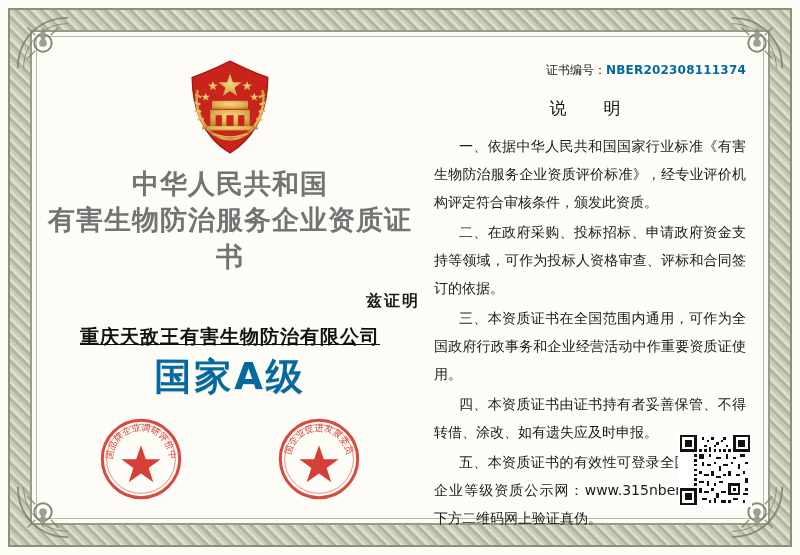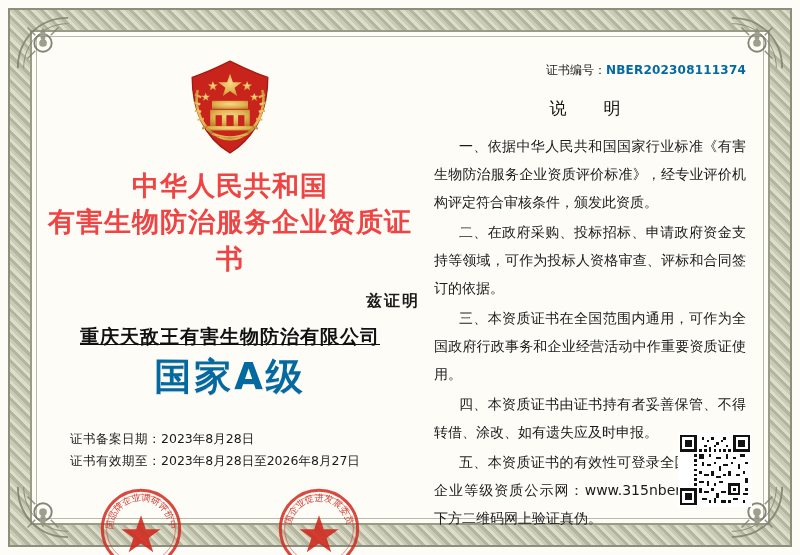--- a/index.html
+++ b/index.html
@@ -94,25 +94,25 @@
     position: relative;
   }
   .emblem svg { width: 100%; height: 100%; display:block; }
 
   
   .title-block {
     text-align: center;
     margin-top: 6px;
   }
   .title-line {
-    font-family: Liberation Sans, sans-serif;
+    font-family: Liberation Mono, monospace;
     font-weight: bold;
     font-size: 27px;
     letter-spacing: 1px;
-    color: #ef4444;
+    color: #737373;
     line-height: 1.35;
   }
   .zizhengming {
     text-align: right;
     font-size: 16px;
     color: #1a1a1a;
     margin-top: 14px;
     letter-spacing: 2px;
     font-weight: bold;
   }
@@ -300,28 +300,20 @@
 
       <div class="title-block">
         <div class="title-line">中华人民共和国</div>
         <div class="title-line">有害生物防治服务企业资质证书</div>
       </div>
 
       <div class="zizhengming">兹证明</div>
       <div class="company">重庆天敌王有害生物防治有限公司</div>
       <div class="grade">国家A级</div>
 
-      <div class="dates">
-        <div class="row">
-          <span class="label">证书备案日期：</span><span>2023年8月28日</span>
-        </div>
-        <div class="row">
-          <span class="label">证书有效期至：</span><span>2023年8月28日至2026年8月27日</span>
-        </div>
-      </div>
 
       <div class="seals">
         <div class="seal-item">
           <div class="seal">
             <svg viewBox="0 0 100 100">
               <circle cx="50" cy="50" r="45" fill="none" stroke="#cf2a20" stroke-width="3.5" opacity="0.85"></circle>
               <circle cx="50" cy="50" r="40" fill="none" stroke="#cf2a20" stroke-width="1" opacity="0.6"></circle>
               <polygon fill="#cf2a20" opacity="0.9" points="50,34 55.6,50.4 72.8,50.4 58.9,60.6 64.3,77 50,66.8 35.7,77 41.1,60.6 27.2,50.4 44.4,50.4"></polygon>
               <path id="ringpathL" d="M50,50 m-33,0 a33,33 0 1,1 66,0" fill="none"></path>
               <text font-size="10.5" fill="#cf2a20" opacity="0.9">

